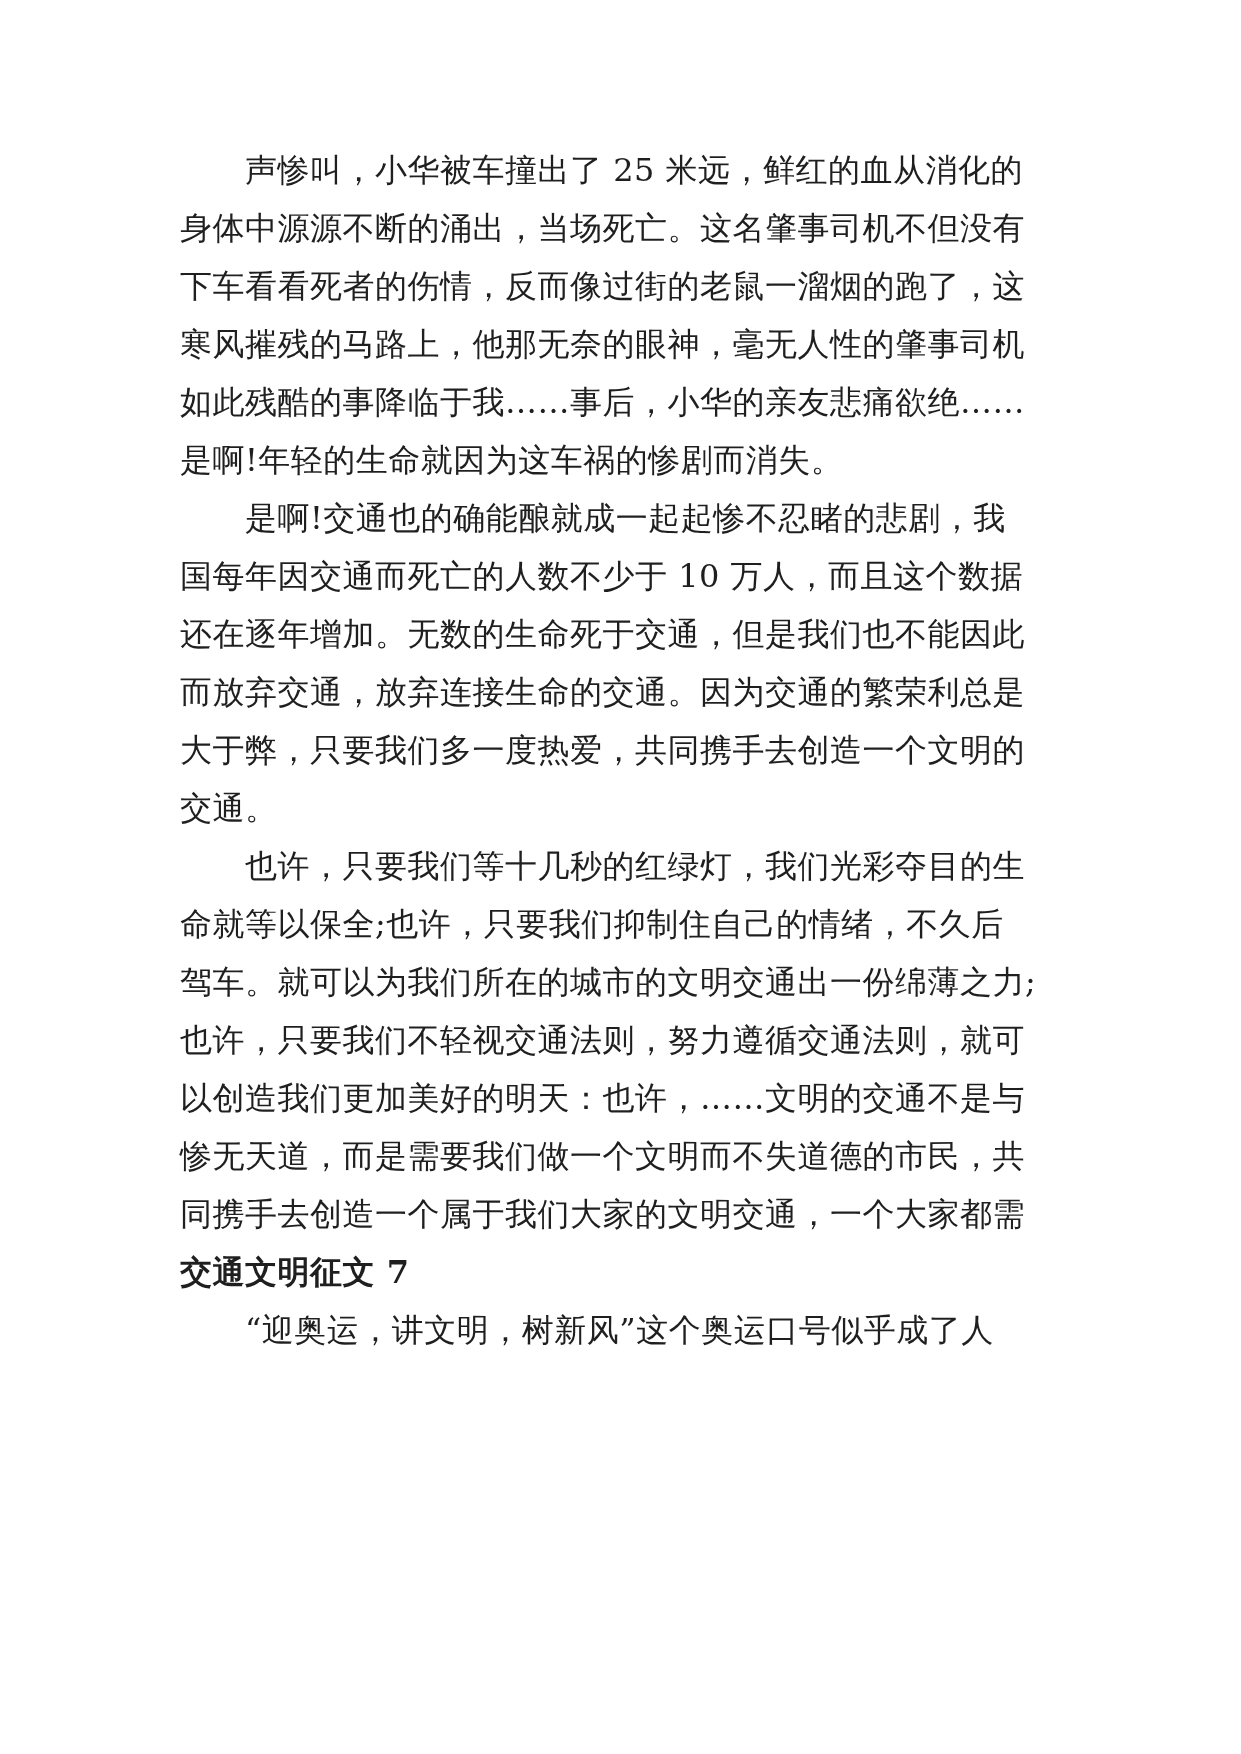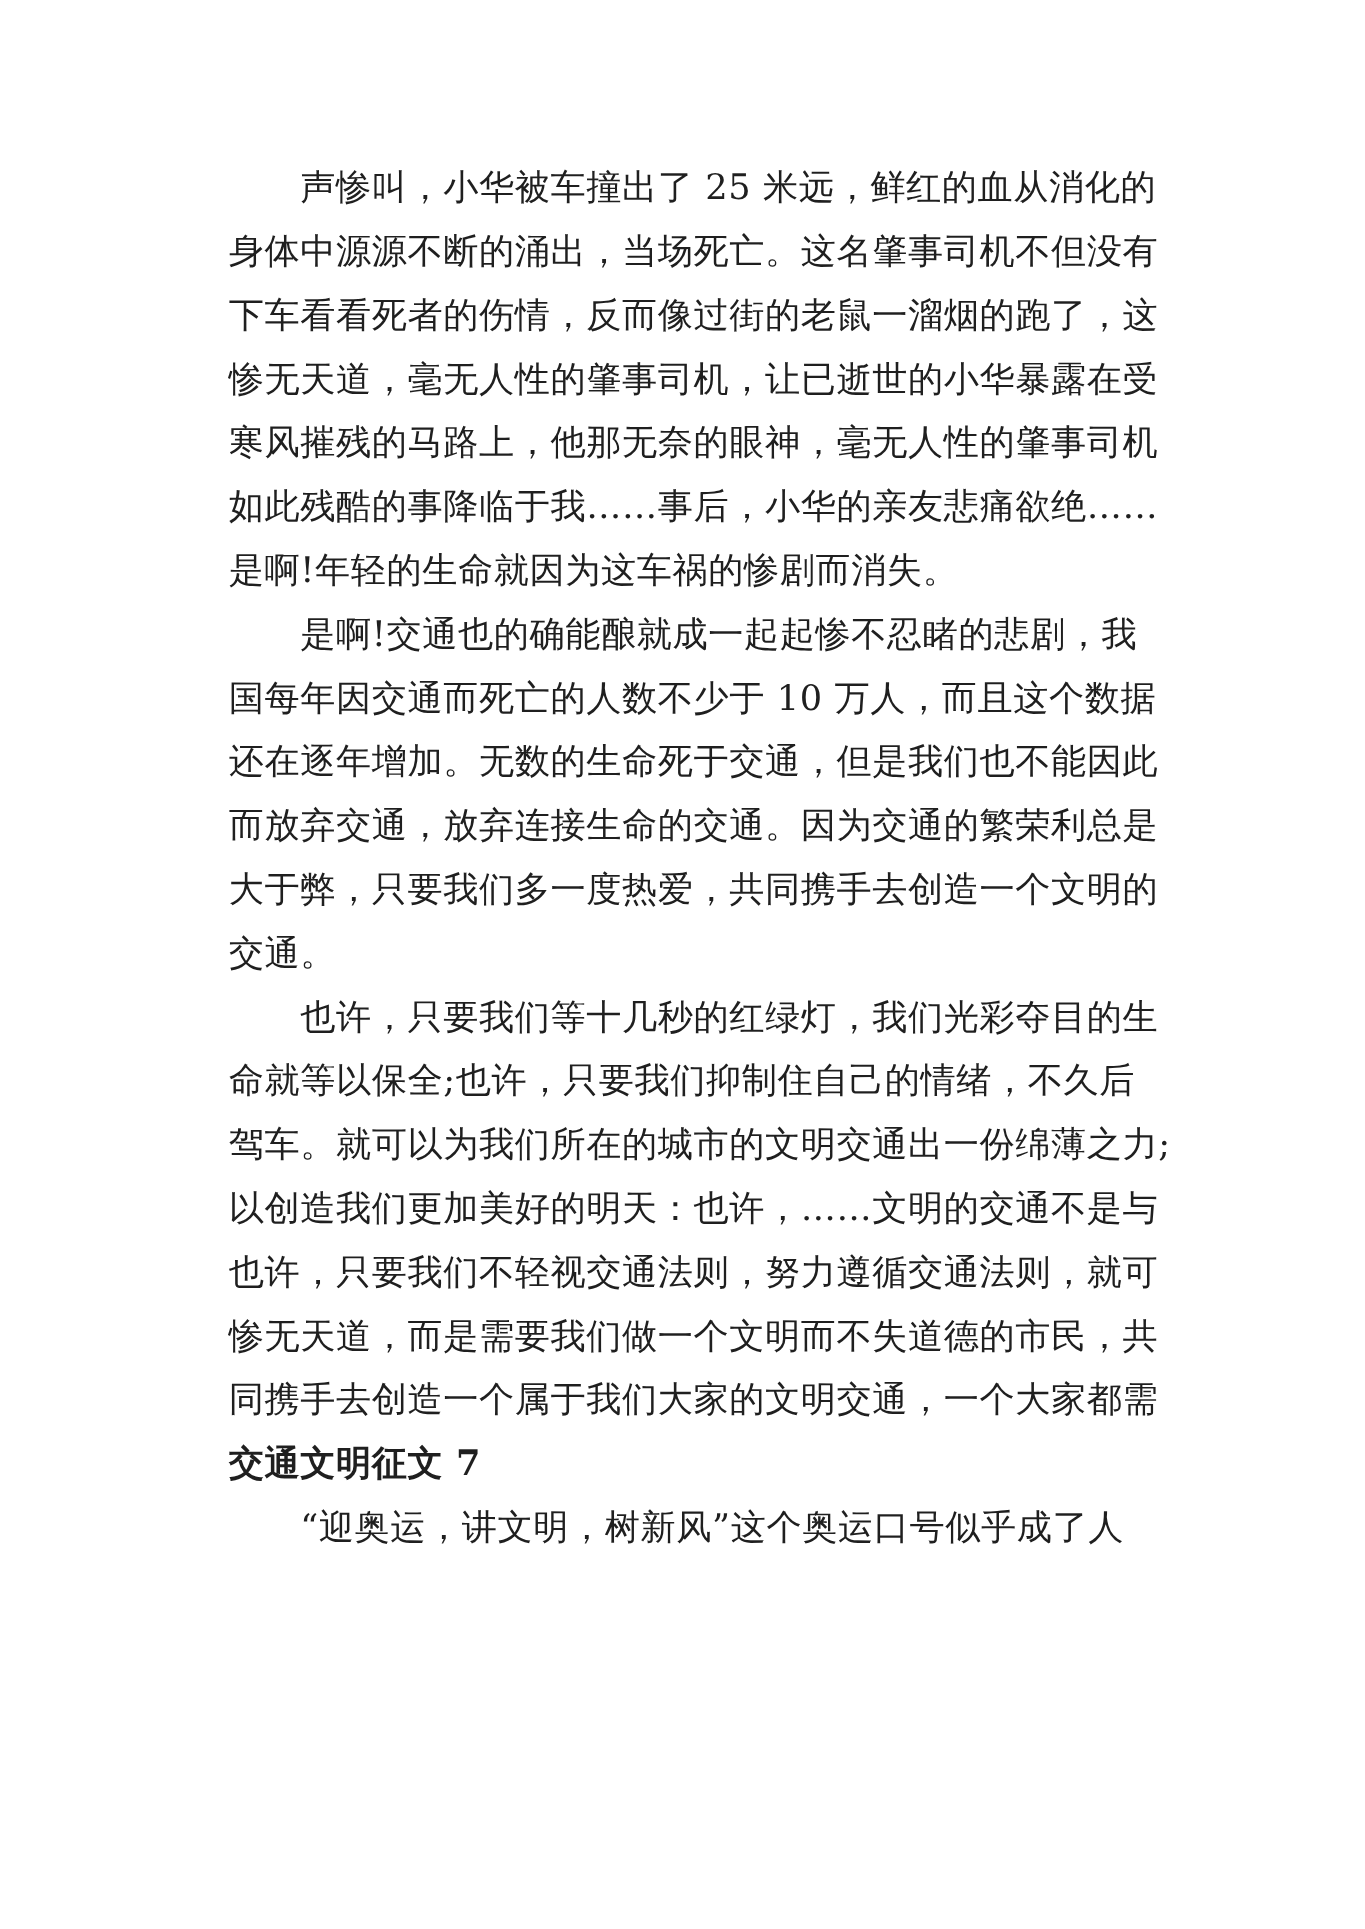--- a/index.html
+++ b/index.html
@@ -10,21 +10,21 @@
   .page {
     position: relative;
     width: 1241px;
     height: 1754px;
     background: #ffffff;
     overflow: hidden;
     font-family: "DejaVu Serif", "Liberation Serif", serif;
   }
   .doc-body {
     position: absolute;
-    left: 208px;
+    left: 180px;
     top: 141px;
     width: 920px;
   }
   .text-line {
     font-size: 32px;
     line-height: 58px;
     height: 58px;
     letter-spacing: 0.5px;
     white-space: pre;
     font-weight: 400;
@@ -41,33 +41,32 @@
   }
 </style>
 </head>
 <body>
 
 <main class="page">
   <div class="doc-body">
       <div class="text-line indent">声惨叫，小华被车撞出了 25 米远，鲜红的血从消化的</div>
       <div class="text-line">身体中源源不断的涌出，当场死亡。这名肇事司机不但没有</div>
       <div class="text-line">下车看看死者的伤情，反而像过街的老鼠一溜烟的跑了，这</div>
-      <div class="text-line">惨无天道，毫无人性的肇事司机，让已逝世的小华暴露在受</div>
       <div class="text-line">寒风摧残的马路上，他那无奈的眼神，毫无人性的肇事司机</div>
       <div class="text-line">如此残酷的事降临于我……事后，小华的亲友悲痛欲绝……</div>
       <div class="text-line">是啊!年轻的生命就因为这车祸的惨剧而消失。</div>
       <div class="text-line indent">是啊!交通也的确能酿就成一起起惨不忍睹的悲剧，我</div>
       <div class="text-line">国每年因交通而死亡的人数不少于 10 万人，而且这个数据</div>
       <div class="text-line">还在逐年增加。无数的生命死于交通，但是我们也不能因此</div>
       <div class="text-line">而放弃交通，放弃连接生命的交通。因为交通的繁荣利总是</div>
       <div class="text-line">大于弊，只要我们多一度热爱，共同携手去创造一个文明的</div>
       <div class="text-line">交通。</div>
       <div class="text-line indent">也许，只要我们等十几秒的红绿灯，我们光彩夺目的生</div>
       <div class="text-line">命就等以保全;也许，只要我们抑制住自己的情绪，不久后</div>
       <div class="text-line">驾车。就可以为我们所在的城市的文明交通出一份绵薄之力;</div>
+      <div class="text-line">也许，只要我们不轻视交通法则，努力遵循交通法则，就可</div>
       <div class="text-line">以创造我们更加美好的明天：也许，……文明的交通不是与</div>
-      <div class="text-line">也许，只要我们不轻视交通法则，努力遵循交通法则，就可</div>
       <div class="text-line">惨无天道，而是需要我们做一个文明而不失道德的市民，共</div>
       <div class="text-line">同携手去创造一个属于我们大家的文明交通，一个大家都需</div>
       <div class="text-line heading">交通文明征文 7</div>
       <div class="text-line indent">“迎奥运，讲文明，树新风”这个奥运口号似乎成了人</div>
     </div>
 </main>
 
 </body></html>

